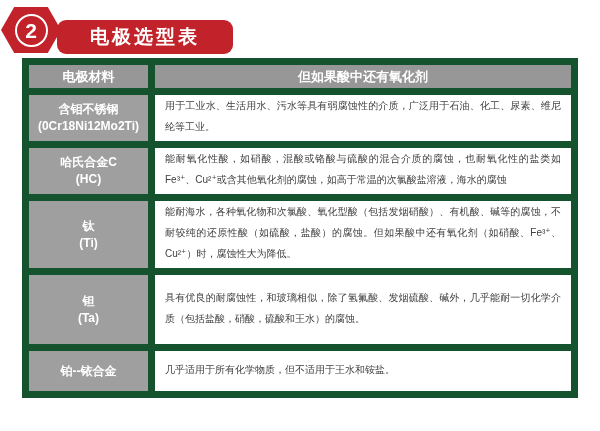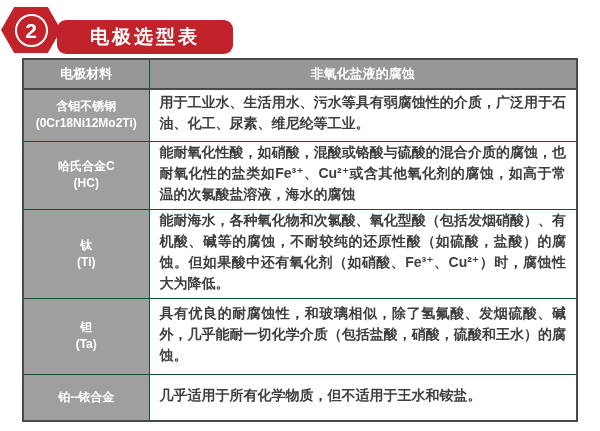--- a/index.html
+++ b/index.html
@@ -48,21 +48,21 @@
   }
 
   
   table.spec-table {
     position: absolute; left: 22px; top: 58px;
     width: 556px;
     border-collapse: collapse;
     table-layout: fixed;
   }
   .spec-table th, .spec-table td {
-    border: 1px solid #14532d;
+    border: 7px solid #14532d;
   }
   .spec-table { border: 2px solid #4a4a4a; }
   .spec-table thead th {
     height: 30px;
     background: #979797;
     color: #ffffff;
     font-size: 13px; font-weight: bold;
     text-align: center; vertical-align: middle;
     border-bottom: 2px solid #4a4a4a;
   }
@@ -72,21 +72,21 @@
     color: #ffffff;
     font-size: 12px; font-weight: bold;
     text-align: center; vertical-align: middle;
     white-space: pre-line;
     line-height: 17px;
     padding: 3px 2px;
   }
   .spec-table td.description-cell {
     background: #ffffff;
     color: #3e3e3e;
-    font-size: 14px; font-weight: bold;
+    font-size: 10px; font-weight: normal;
     text-align: justify; vertical-align: middle;
     line-height: 21px;
     padding: 0 10px 4px 10px;
   }
   tbody tr:nth-child(1) { height: 52px; }
   tbody tr:nth-child(2) { height: 47px; }
   tbody tr:nth-child(3) { height: 65px; }
   tbody tr:nth-child(4) { height: 76px; }
   tbody tr:nth-child(5) { height: 47px; }
   tbody tr:nth-child(6) { height: 23px; }
@@ -105,21 +105,21 @@
   </div>
 
   <table class="spec-table">
     <colgroup>
       <col class="col-material">
       <col>
     </colgroup>
     <thead>
       <tr>
         <th>电极材料</th>
-        <th>非氧化盐液的腐蚀</th>
+        <th>但如果酸中还有氧化剂</th>
       </tr>
     </thead>
     <tbody>
       <tr>
         <td class="material-cell">含钼不锈钢
 (0Cr18Ni12Mo2Ti)</td>
         <td class="description-cell">用于工业水、生活用水、污水等具有弱腐蚀性的介质，广泛用于石油、化工、尿素、维尼纶等工业。</td>
       </tr>
       <tr>
         <td class="material-cell">哈氏合金C

